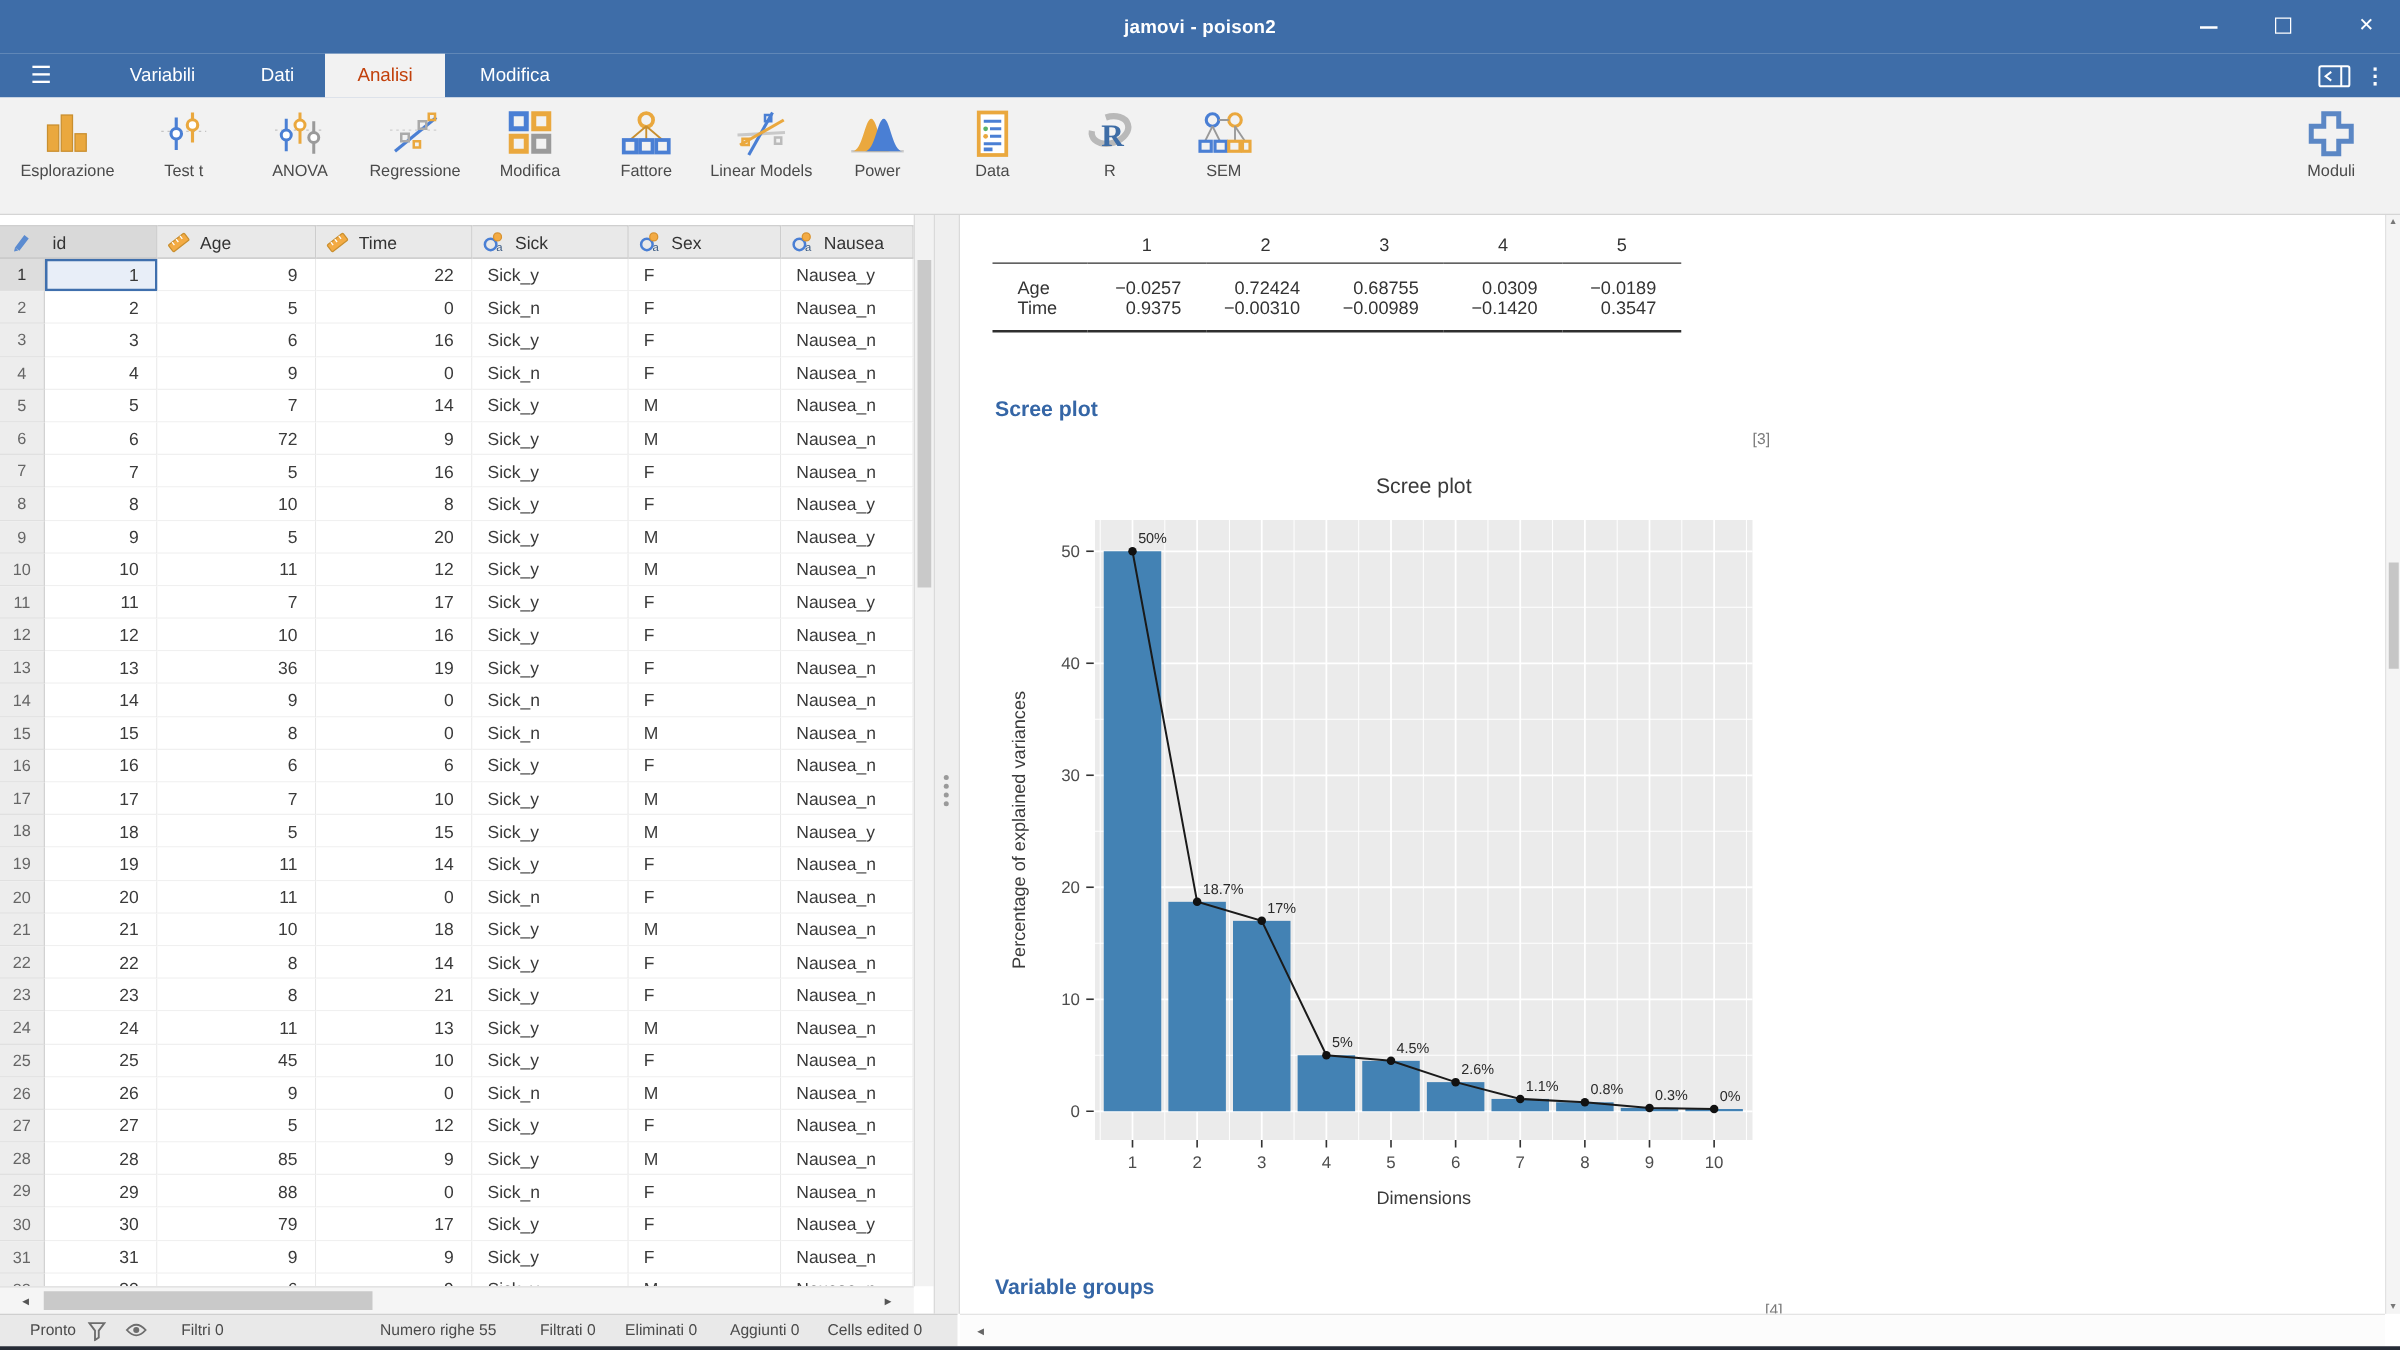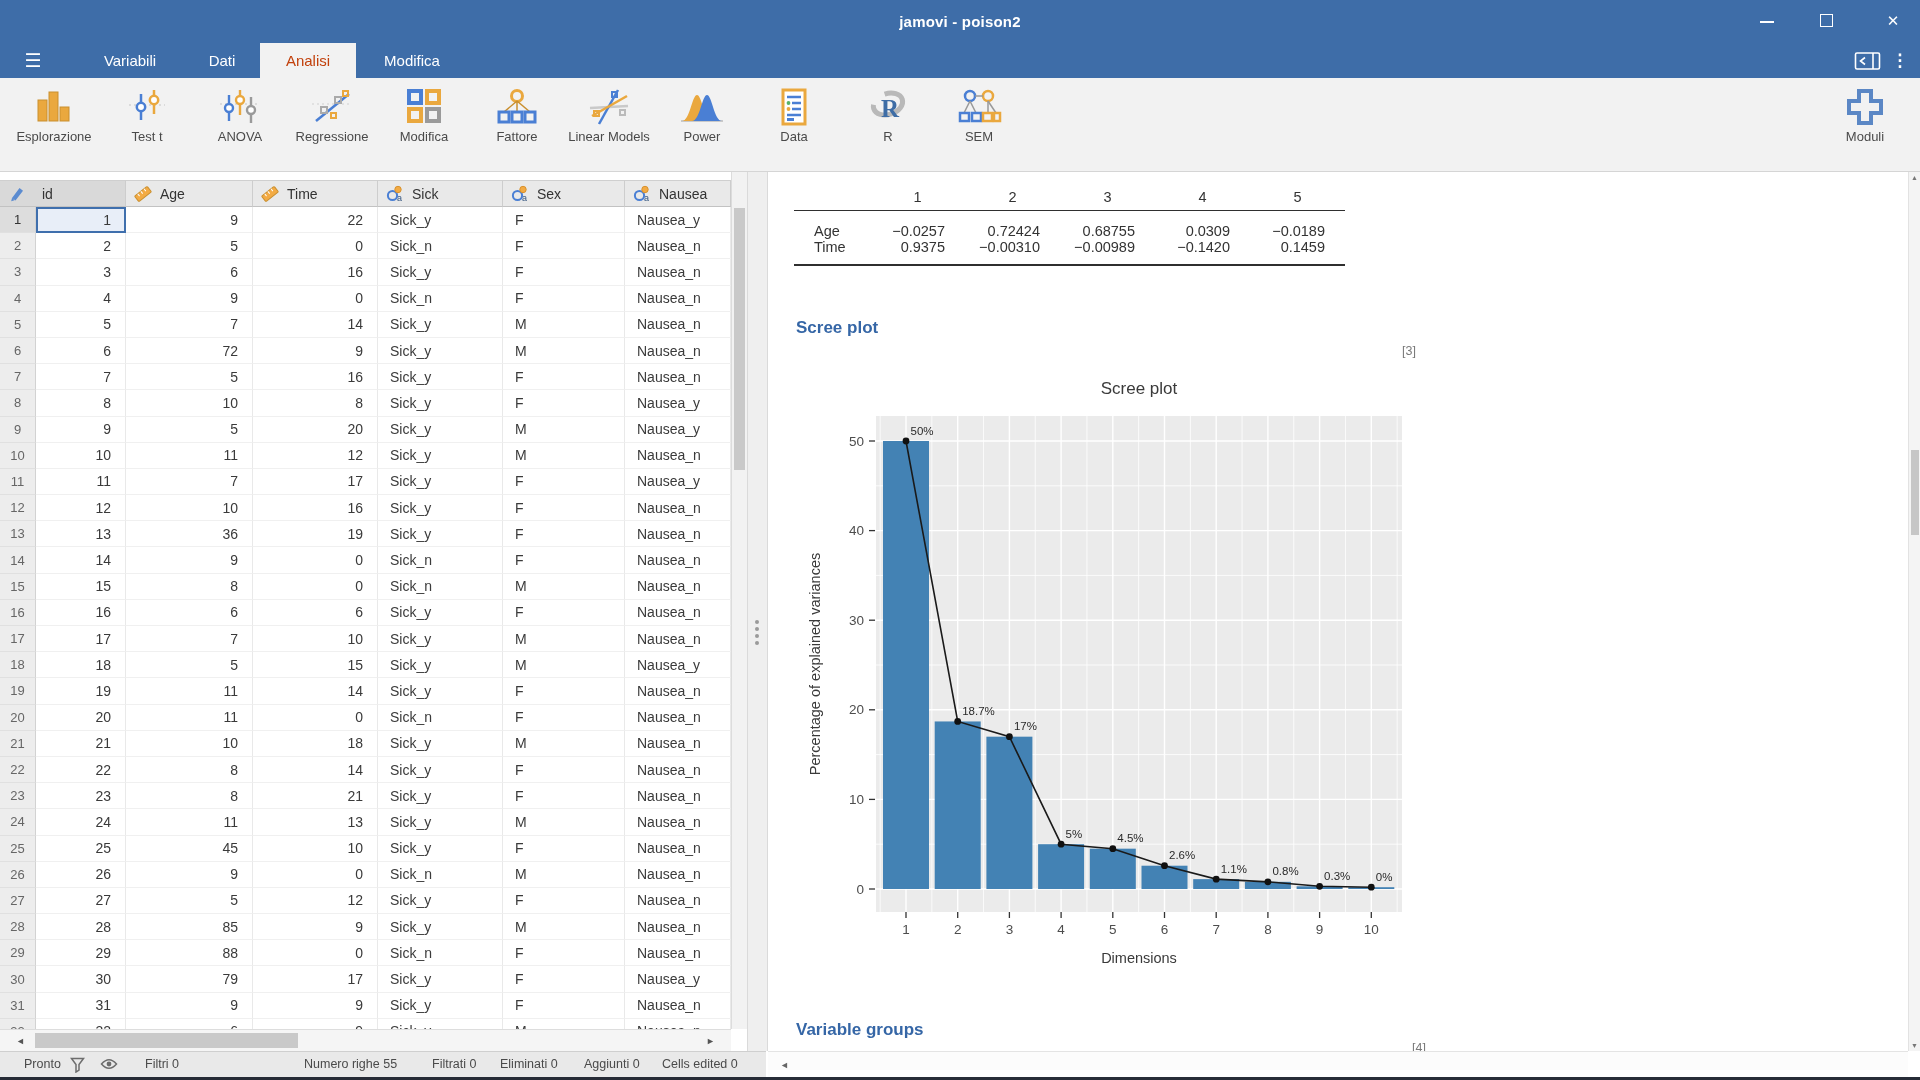--- a/index.html
+++ b/index.html
@@ -670,21 +670,21 @@
             <td class="val">0.68755</td>
             <td class="val">0.0309</td>
             <td class="val">−0.0189</td>
           </tr>
           <tr>
             <td class="lbl">Time</td>
             <td class="val">0.9375</td>
             <td class="val">−0.00310</td>
             <td class="val">−0.00989</td>
             <td class="val">−0.1420</td>
-            <td class="val">0.1459</td>
+            <td class="val">0.3547</td>
           </tr>
         </tbody>
       </table>
     <div class="sec-heading" id="scree-heading">Scree plot</div>
     <div class="refmark" id="ref3">[3]</div>
     <svg class="plot" id="scree-svg" width="618" height="618">
         <rect x="74" y="49" width="526" height="496" fill="#ebebeb"></rect>
         <line x1="74" x2="600" y1="477.2" y2="477.2" stroke="#fff" stroke-width="0.8"></line>
         <line x1="74" x2="600" y1="387.6" y2="387.6" stroke="#fff" stroke-width="0.8"></line>
         <line x1="74" x2="600" y1="298" y2="298" stroke="#fff" stroke-width="0.8"></line>

